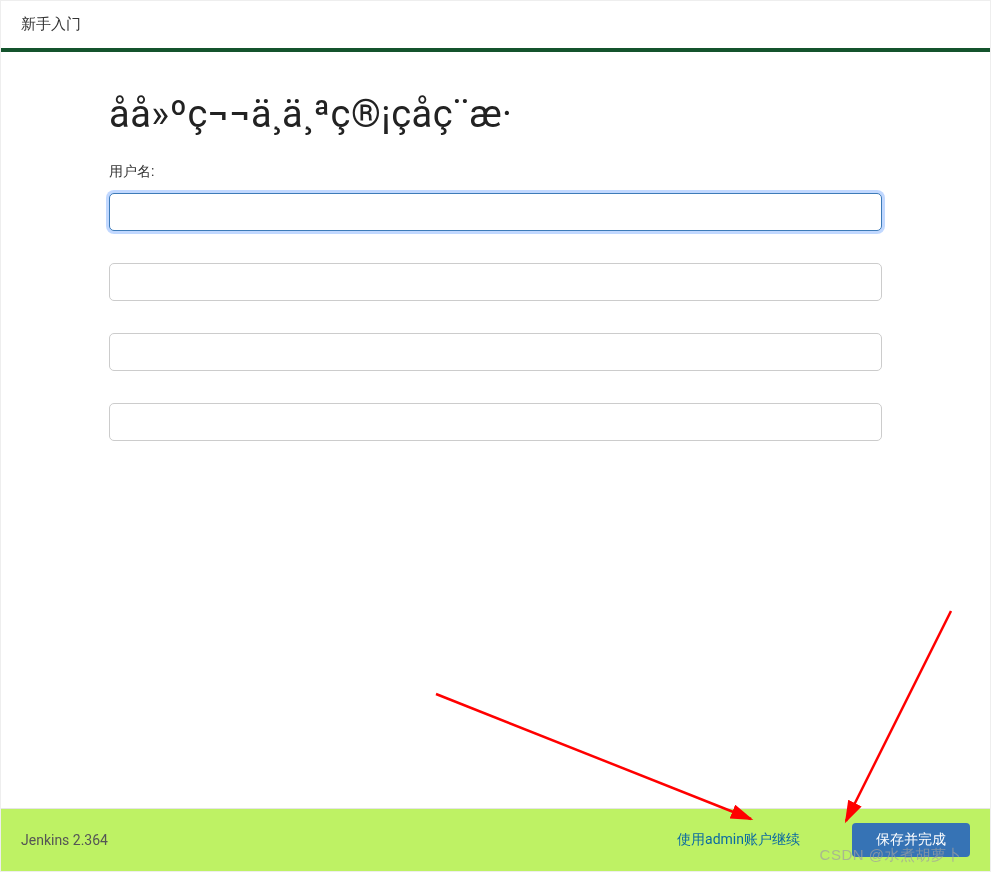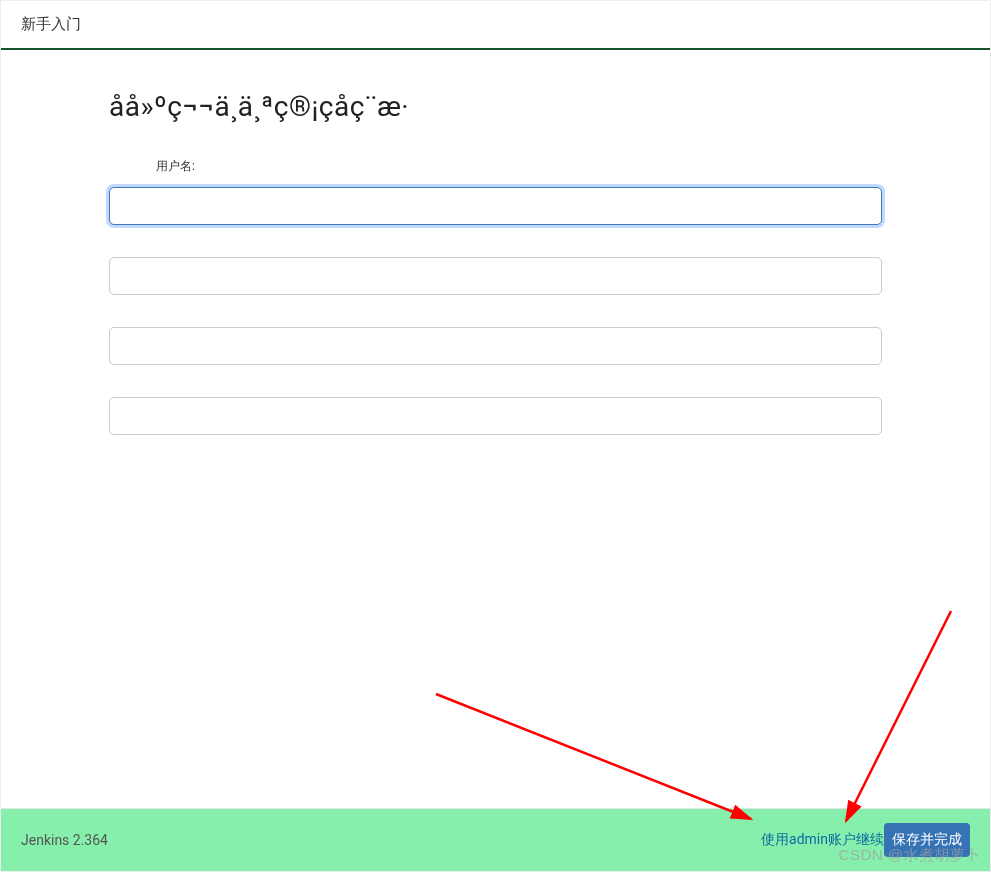--- a/index.html
+++ b/index.html
@@ -11,44 +11,43 @@
       font-family: -apple-system, BlinkMacSystemFont, "Segoe UI", Roboto, "Helvetica Neue", Arial, sans-serif;
       background: #fff;
       width: 991px;
       height: 872px;
       position: relative;
       border: 1px solid #eee;
       overflow: hidden;
     }
     .header {
       padding: 14px 20px;
-      border-bottom: 2px solid #14532d;
+      border-bottom: 4px solid #14532d;
       font-size: 15px;
       color: #333;
     }
     .main-content {
       padding: 0 108px;
       padding-top: 40px;
     }
     .page-title {
-      font-size: 28px;
+      font-size: 38px;
       font-weight: 400;
       color: #222;
-      margin-bottom: 35px;
+      margin-bottom: 27px;
       letter-spacing: 0.5px;
     }
     .form-group {
       margin-bottom: 32px;
     }
     .form-label {
       display: block;
-      font-size: 12px;
+      font-size: 14px;
       color: #333;
       margin-bottom: 12px;
-      margin-left: 47px;
     }
     .form-input {
       width: 100%;
       height: 38px;
       padding: 6px 10px;
       border: 1px solid #ccc;
       border-radius: 5px;
       font-size: 14px;
       outline: none;
       background: #fff;
@@ -60,54 +59,56 @@
     .footer {
       position: absolute;
       bottom: 0;
       left: 0;
       right: 0;
       padding: 14px 20px;
       border-top: 1px solid #e5e5e5;
       display: flex;
       align-items: center;
       justify-content: space-between;
-      background: #86efac;
+      background: #bef264;
     }
     .footer-left {
       font-size: 14px;
       color: #555;
     }
     .footer-right {
       display: flex;
       align-items: center;
+      gap: 18px;
     }
     .link-button {
       color: #0b6aa2;
       font-size: 14px;
       text-decoration: none;
       cursor: pointer;
     }
     .primary-button {
       background: #3673b5;
       color: #fff;
       border: none;
-      padding: 8px 8px;
+      padding: 8px 24px;
       border-radius: 4px;
       font-size: 14px;
       cursor: pointer;
+      margin-left: 34px;
     }
     .arrow-svg {
       position: absolute;
       pointer-events: none;
       z-index: 10;
     }
     .watermark {
       position: absolute;
       bottom: 6px;
-      right: 9px;
+      right: 28px;
       font-size: 15px;
       color: rgba(160, 160, 160, 0.7);
       font-family: Arial, sans-serif;
       z-index: 5;
       letter-spacing: 0.5px;
     }
   </style>
 </head>
 <body>
 

